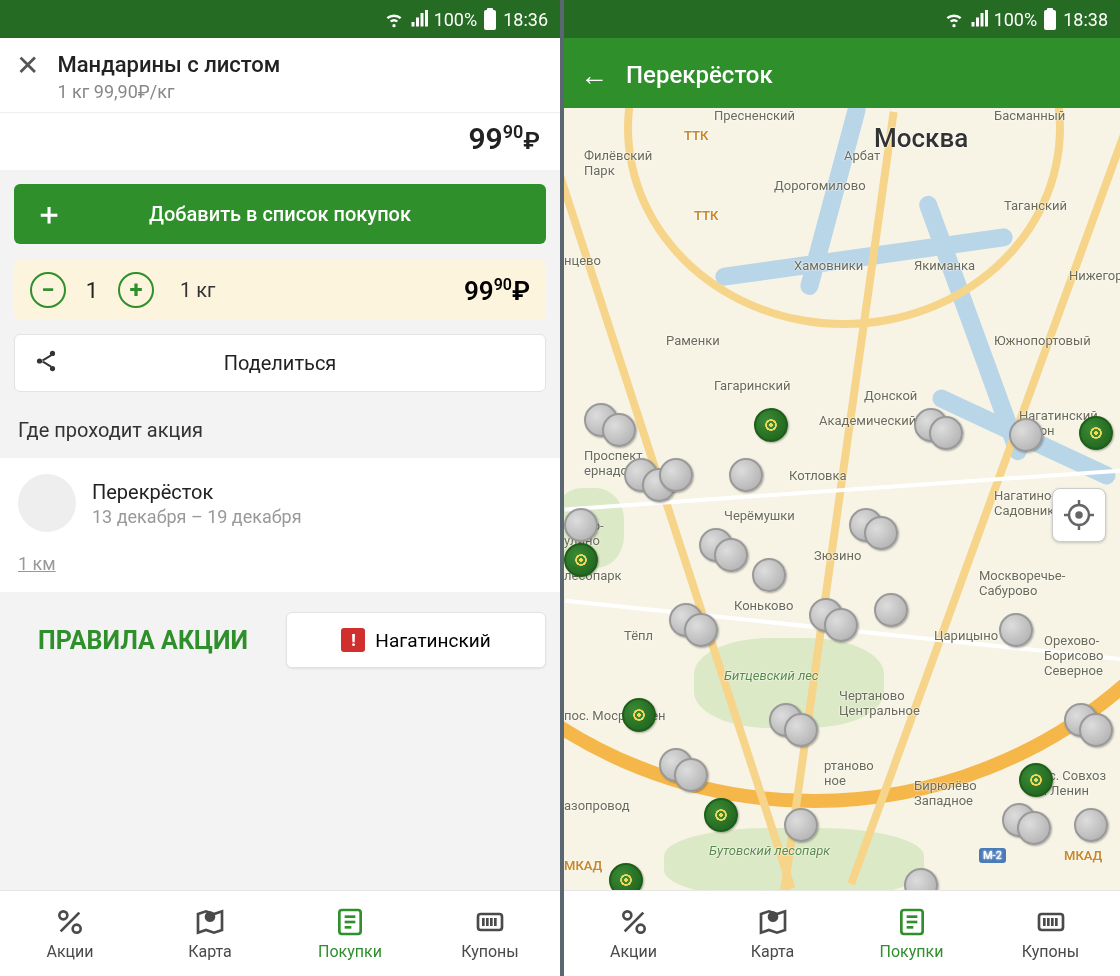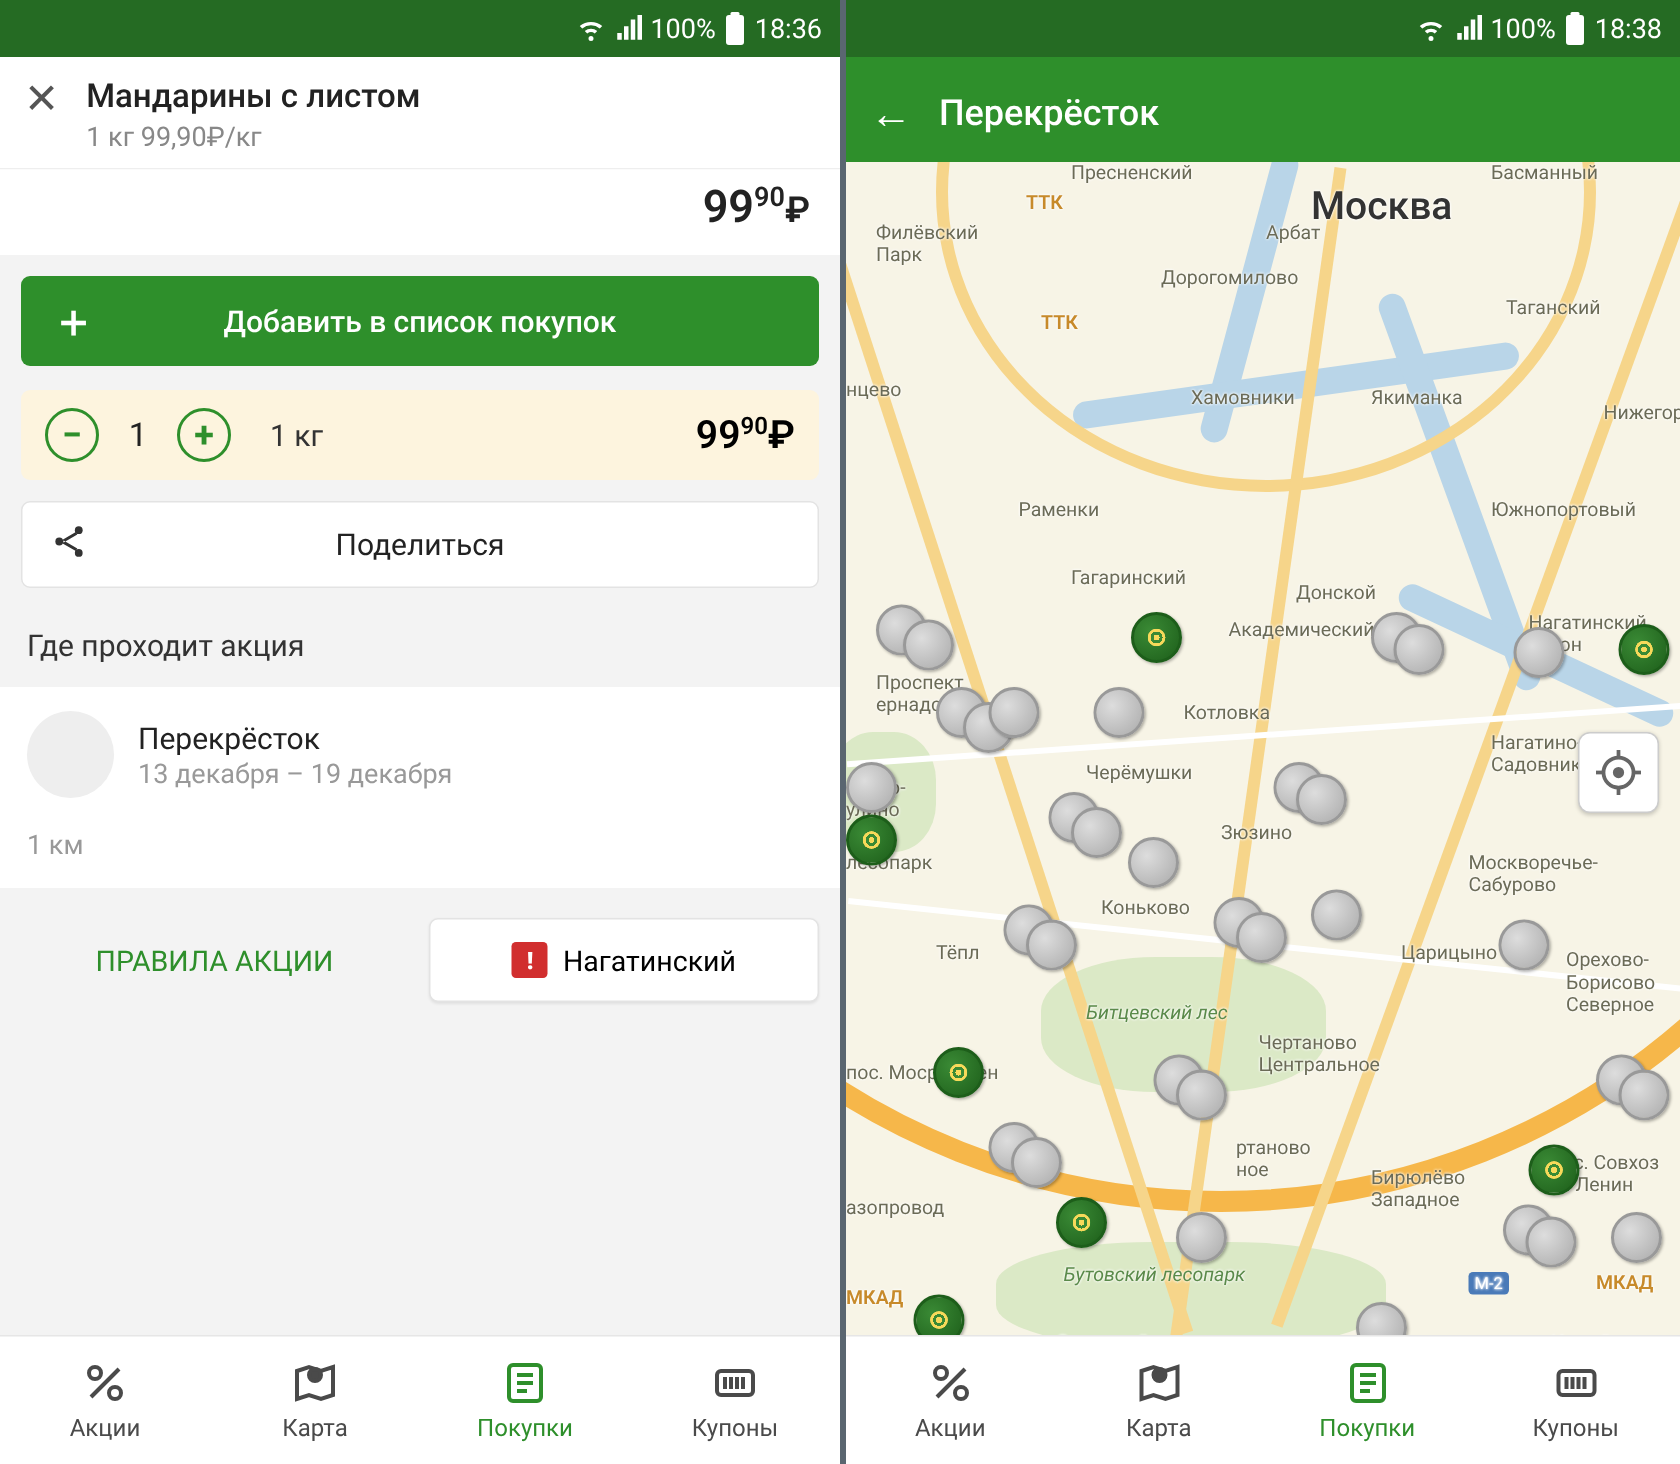--- a/index.html
+++ b/index.html
@@ -67,24 +67,24 @@
   .store-card { background: #fff; padding: 16px 18px 18px 18px; margin-top: 6px; }
   .store-head { display: flex; gap: 16px; align-items: center; }
   .store-logo { width: 58px; height: 58px; border-radius: 50%; background: #eee; }
   .store-name { font-size: 20px; color: #222; }
   .store-dates { font-size: 18px; color: #999; margin-top: 2px; }
   .nearest { margin-top: 18px; }
   .nearest-label { color: #999; font-size: 18px; }
   .addr-row { display: flex; align-items: flex-start; gap: 10px; margin-top: 4px; }
   .addr { font-size: 19px; color: #222; flex: 1; line-height: 1.35; }
   .onmap { color: #2e8f2b; font-weight: 700; font-size: 18px; display: flex; align-items: center; gap: 4px; white-space: nowrap; }
-  .dist { color: #999; font-size: 18px; margin-top: 21px; }
+  .dist { color: #999; font-size: 18px; margin-top: 21px; text-decoration: underline; }
 
   .actions-row { display: flex; gap: 14px; margin: 20px 14px 10px 14px; }
-  .rules { flex: 1; display: flex; align-items: center; justify-content: center; color: #2e8f2b; font-weight: 400; font-size: 19px; height: 56px; }
+  .rules { flex: 1; display: flex; align-items: center; justify-content: center; color: #2e8f2b; font-weight: 700; font-size: 25px; height: 56px; }
   .complain { flex: 1; background: #fff; border: 1px solid #e3e3e3; border-radius: 6px; display: flex; align-items: center; justify-content: center; gap: 10px; font-size: 19px; height: 56px; box-shadow: 0 1px 2px rgba(0,0,0,.08); }
   .complain .warn { width: 24px; height: 24px; background: #d12e2e; color: #fff; display: flex; align-items: center; justify-content: center; font-weight: 900; font-size: 16px; border-radius: 3px; }
 
   .bottomnav {
     height: 86px; background: #fff; border-top: 1px solid #e6e6e6;
     display: flex;
   }
   .navitem { flex: 1; display: flex; flex-direction: column; align-items: center; justify-content: center; gap: 4px; color: #4a4a4a; font-size: 16px; }
   .navitem.active { color: #2e8f2b; }
   .navitem svg { width: 32px; height: 32px; }
@@ -287,21 +287,21 @@
     <div class="maplabel" style="left:280px;top:40px">Арбат</div>
     <div class="maplabel" style="left:430px;top:0px">Басманный</div>
     <div class="maplabel" style="left:20px;top:40px;white-space:pre">Филёвский
 Парк</div>
     <div class="maplabel" style="left:210px;top:70px">Дорогомилово</div>
     <div class="maplabel" style="left:440px;top:90px">Таганский</div>
     <div class="maplabel" style="left:0px;top:145px">нцево</div>
     <div class="maplabel" style="left:230px;top:150px">Хамовники</div>
     <div class="maplabel" style="left:350px;top:150px">Якиманка</div>
     <div class="maplabel" style="left:505px;top:160px">Нижегор</div>
-    <div class="maplabel" style="left:115px;top:225px">Раменки</div>
+    <div class="maplabel" style="left:102px;top:225px">Раменки</div>
     <div class="maplabel" style="left:430px;top:225px">Южнопортовый</div>
     <div class="maplabel" style="left:300px;top:280px">Донской</div>
     <div class="maplabel" style="left:150px;top:270px">Гагаринский</div>
     <div class="maplabel" style="left:255px;top:305px">Академический</div>
     <div class="maplabel" style="left:455px;top:300px;white-space:pre">Нагатинский
 Затон</div>
     <div class="maplabel" style="left:225px;top:360px">Котловка</div>
     <div class="maplabel" style="left:430px;top:380px;white-space:pre">Нагатино-
 Садовники</div>
     <div class="maplabel" style="left:160px;top:400px">Черёмушки</div>

